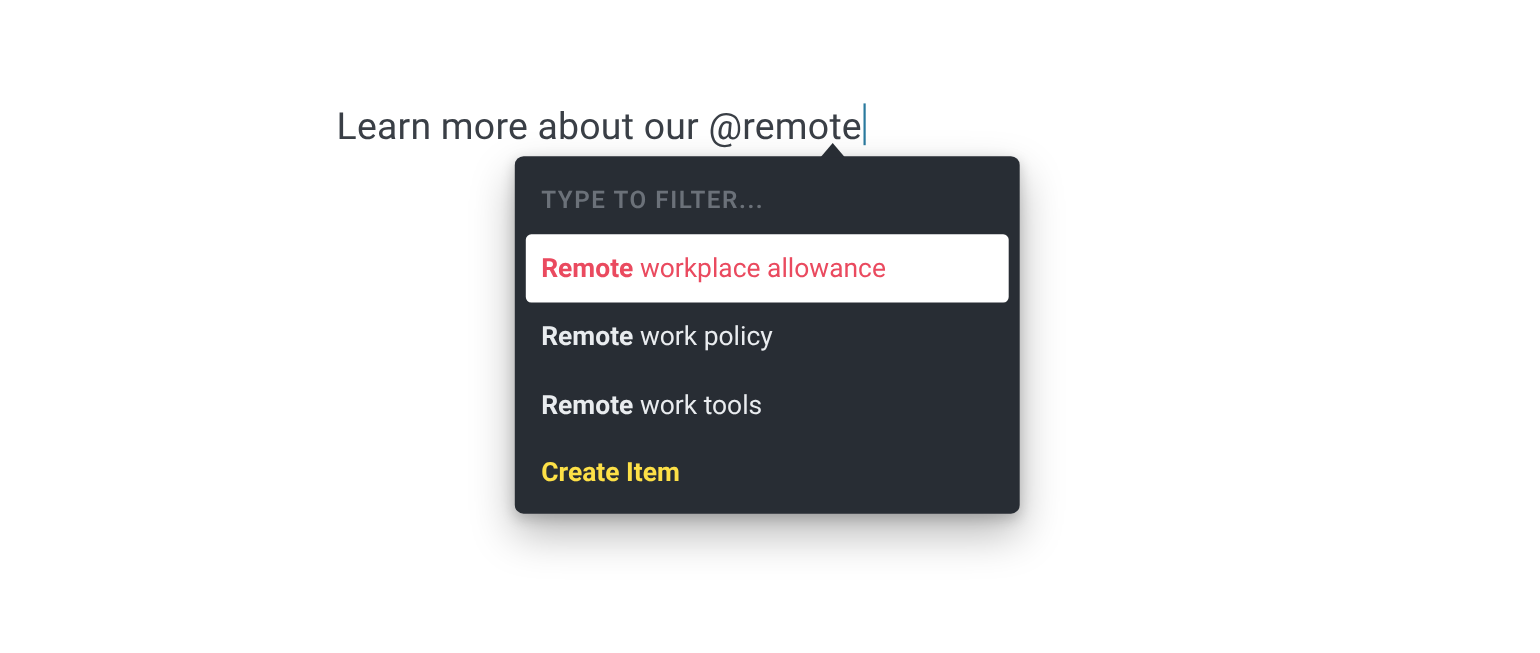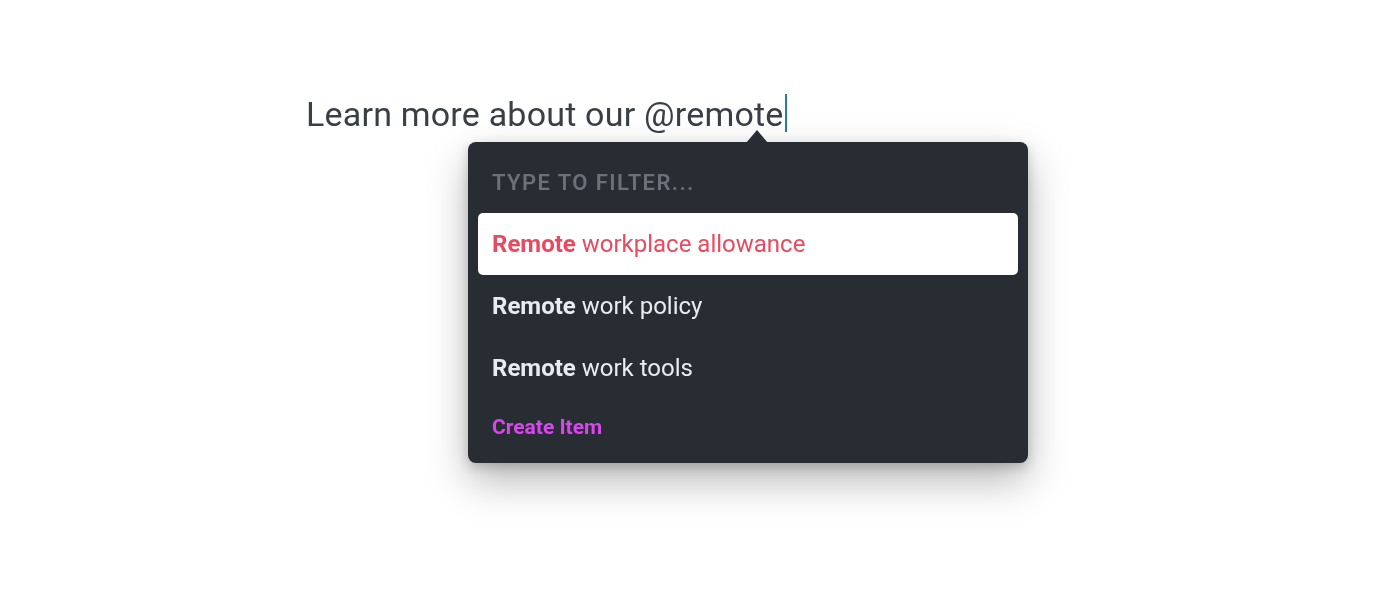--- a/index.html
+++ b/index.html
@@ -43,21 +43,21 @@
       top: 0;
       left: 278px;
       width: 0;
       height: 0;
       border-left: 11px solid transparent;
       border-right: 11px solid transparent;
       border-bottom: 13px solid #282d34;
     }
     .popover {
       margin-top: 12px;
-      width: 560px;
+      width: 459px;
       background: #282d34;
       border-radius: 8px;
       padding: 12px 10px 14px 10px;
       box-shadow: 0 18px 40px rgba(0,0,0,0.28), 0 4px 12px rgba(0,0,0,0.18);
     }
     .filter-header {
       padding: 16px 14px 18px 14px;
       font-size: 22px;
       font-weight: 600;
       letter-spacing: 1.4px;
@@ -80,22 +80,22 @@
       font-weight: 700;
     }
     .rest {
       font-weight: 400;
     }
     .suggestion.selected .rest {
       color: #ea4a5f;
     }
     .create-item {
       padding: 16px 14px 10px 14px;
-      font-size: 21px;
-      color: #d946ef;
+      font-size: 24px;
+      color: #fde047;
       font-weight: 700;
       cursor: pointer;
     }
   </style>
 </head>
 <body>
 
 <div class="editor-line">
   <span>Learn more about our </span><span>@</span><span>remote</span><span class="cursor"></span>
 </div>

